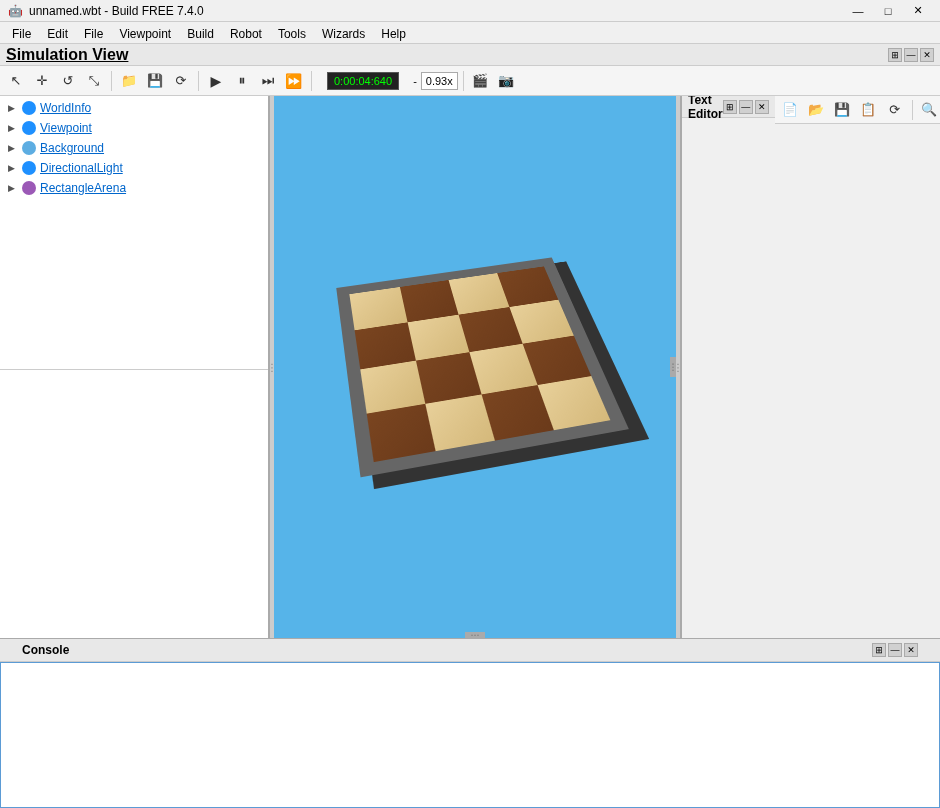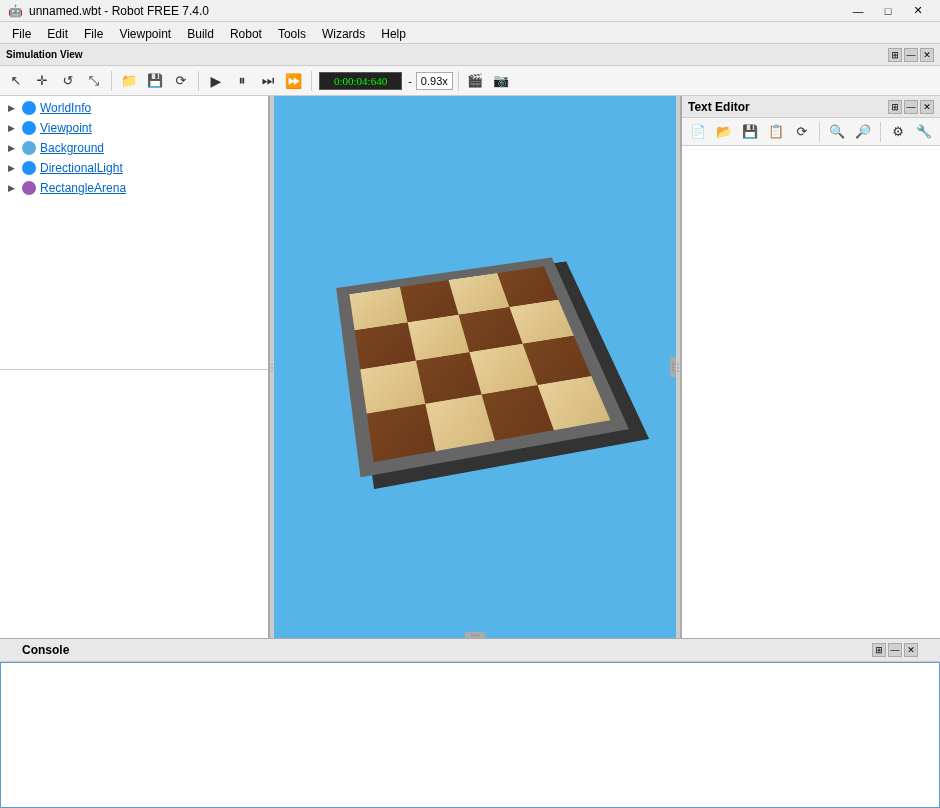--- a/index.html
+++ b/index.html
@@ -43,22 +43,22 @@
       border-bottom: 1px solid #ccc;
       display: flex; align-items: center; padding: 0 4px; gap: 2px;
     }
     .tb-btn {
       width: 24px; height: 24px; background: none; border: 1px solid transparent;
       cursor: pointer; display: flex; align-items: center; justify-content: center;
       font-size: 13px; color: #333;
     }
     .tb-separator { width: 1px; height: 20px; background: #ccc; margin: 0 3px; }
     .tb-timer {
-      background: #222; color: #00ff00; font-family: Liberation Serif, serif; font-size: 11px;
-      padding: 2px 14px; border: 1px solid #555; margin: 0 2px;
+      background: #222; color: #00ff00; font-family: Liberation Sans, sans-serif; font-size: 11px;
+      padding: 2px 6px; border: 1px solid #555; margin: 0 10px;
     }
     .tb-speed {
       background: #fff; border: 1px solid #aaa; font-size: 11px; padding: 2px 4px; text-align: center;
     }
     .tree-item {
       display: flex; align-items: center;
       height: 20px; padding-left: 8px; cursor: pointer;
       font-size: 12px;
     }
     .tree-arrow { width: 14px; font-size: 9px; color: #555; }
@@ -107,41 +107,41 @@
     #props-area {
       background: #fff;
       flex: 1;
     }
     #center-viewport {
       flex: 1; display: flex; flex-direction: column;
     }
     #right-panel {
       width: 260px; min-width: 260px;
       border-left: 2px solid #aaa;
-      display: flex; flex-direction: column;
+      display: flex; flex-direction: row;
     }
     #right-header {
       height: 22px; background: #e8e8e8;
       display: flex; align-items: center; justify-content: space-between;
       padding: 0 6px; border-bottom: 1px solid #ccc;
     }
     #right-toolbar {
       height: 28px; background: #f5f5f5;
       border-bottom: 1px solid #ccc;
       display: flex; align-items: center; padding: 0 4px; gap: 2px;
     }
     #right-body { flex: 1; background: #fff; }
   </style>
 </head>
 <body>
 
 <div id="title-bar">
   <div class="title">
     <span>🤖</span>
-    <span>unnamed.wbt - Robot FREE 7.4.0</span>
+    <span>unnamed.wbt - Build FREE 7.4.0</span>
   </div>
   <div class="controls">
     <button class="win-btn">—</button>
     <button class="win-btn">□</button>
     <button class="win-btn close">✕</button>
   </div>
 </div>
 
 <div id="menu-bar">
   <span class="menu-item">File</span>
@@ -151,21 +151,21 @@
   <span class="menu-item">Build</span>
   <span class="menu-item">Robot</span>
   <span class="menu-item">Tools</span>
   <span class="menu-item">Wizards</span>
   <span class="menu-item">Help</span>
 </div>
 
 <div id="main">
 
   <div style="height: 22px; background: #e8e8e8; display: flex; align-items: center; justify-content: space-between; padding: 0 6px; border-bottom: 1px solid #ccc;">
-    <span style="font-size:10px; font-weight:600;">Simulation View</span>
+    <span style="font-size:16px; font-weight:600;text-decoration:underline;">Simulation View</span>
     <div style="display:flex; gap:2px;">
       <div class="panel-btn">⊞</div>
       <div class="panel-btn">—</div>
       <div class="panel-btn">✕</div>
     </div>
   </div>
 
   <div id="toolbar">
     <button class="tb-btn" title="Select">↖</button>
     <button class="tb-btn" title="Translate">✛</button>

